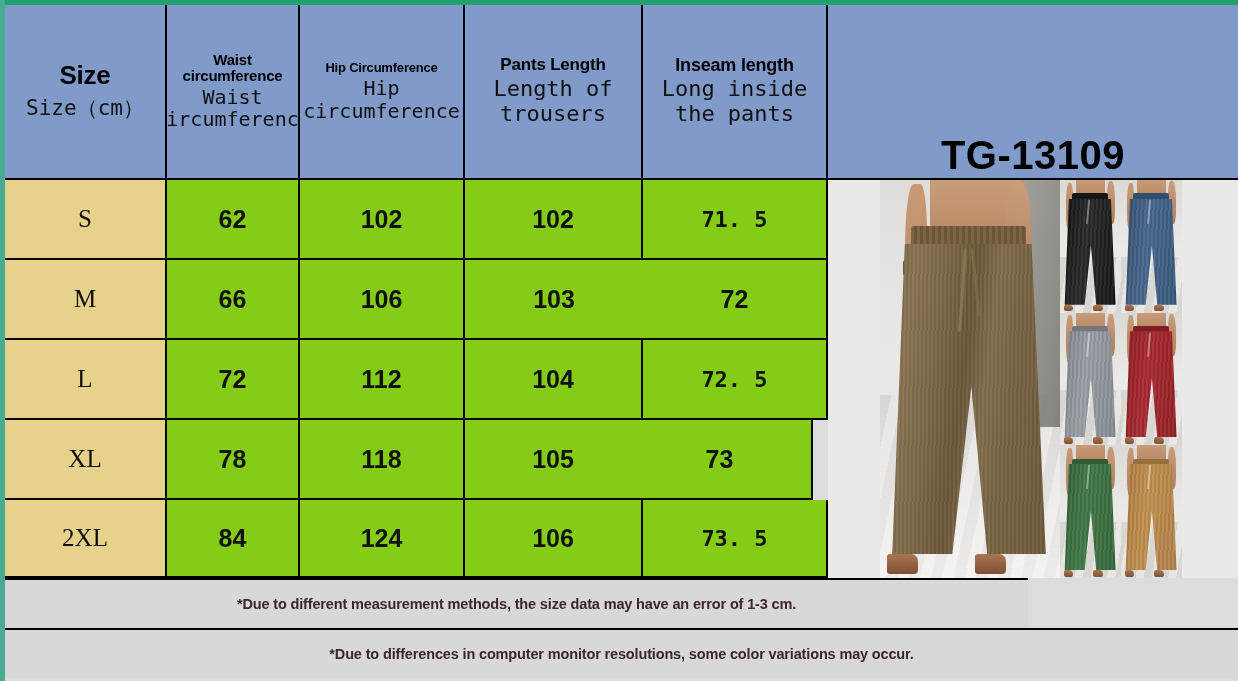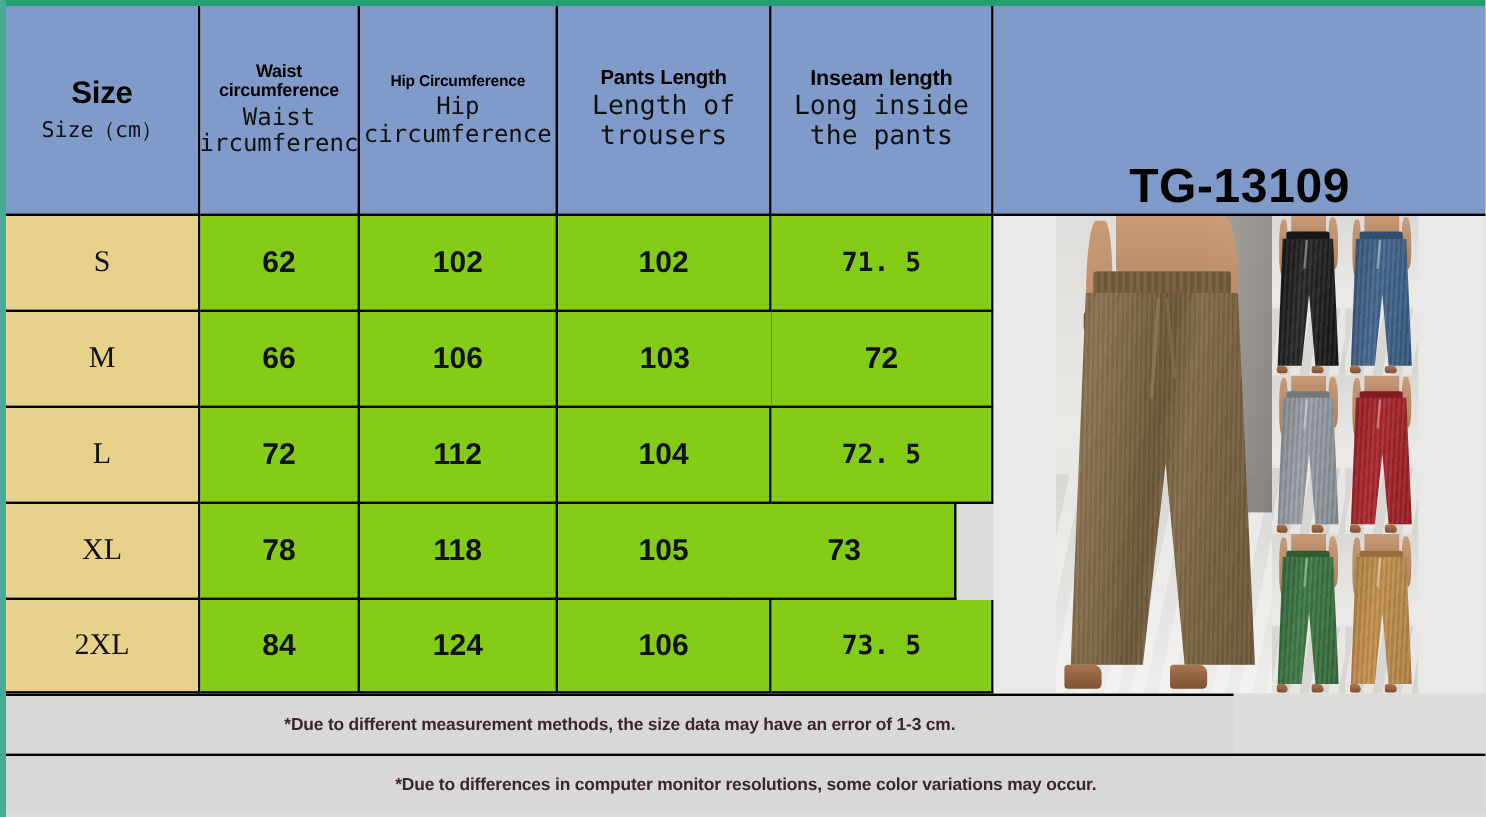--- a/index.html
+++ b/index.html
@@ -60,21 +60,21 @@
     letter-spacing: -0.2px;
   }
   .hdr .cn {
     font-family: "DejaVu Sans Mono", monospace;
     line-height: 1.12;
     color: #111;
   }
 
   
   .hdr-size .en { font-size: 26px; }
-  .hdr-size .cn { font-size: 18px; margin-top: 8px; }
+  .hdr-size .cn { font-size: 21px; margin-top: 8px; }
 
   .hdr-waist .en { font-size: 15px; }
   .hdr-waist .cn { font-size: 20px; margin-top: 2px; }
 
   .hdr-hip .en  { font-size: 13px; }
   .hdr-hip .cn  { font-size: 20px; margin-top: 3px; }
 
   .hdr-pants .en { font-size: 17px; }
   .hdr-pants .cn { font-size: 22px; margin-top: 3px; }
 
@@ -414,21 +414,21 @@
 
   <div class="cell data-cell dec" style="left:643px;top:180px;width:185px;height:80px;">
     <span>71. 5</span>
     </div>
   <div class="cell data-cell" style="left:643px;top:260px;width:185px;height:80px;">
     <span>72</span>
     </div>
   <div class="cell data-cell dec" style="left:643px;top:340px;width:185px;height:80px;">
     <span>72. 5</span>
     </div>
-  <div class="cell data-cell" style="left:612px;top:420px;width:185px;height:80px;">
+  <div class="cell data-cell" style="left:628px;top:420px;width:185px;height:80px;">
     <span>73</span>
     </div>
   <div class="cell data-cell dec" style="left:643px;top:500px;width:185px;height:78px;">
     <span>73. 5</span>
     </div>
 
   <div class="photo-zone" style="left:828px;top:180px;width:410px;height:398px;">
 
     <div class="hero" style="left:52px;top:0;width:180px;height:398px;">
       <div class="floor"></div>

